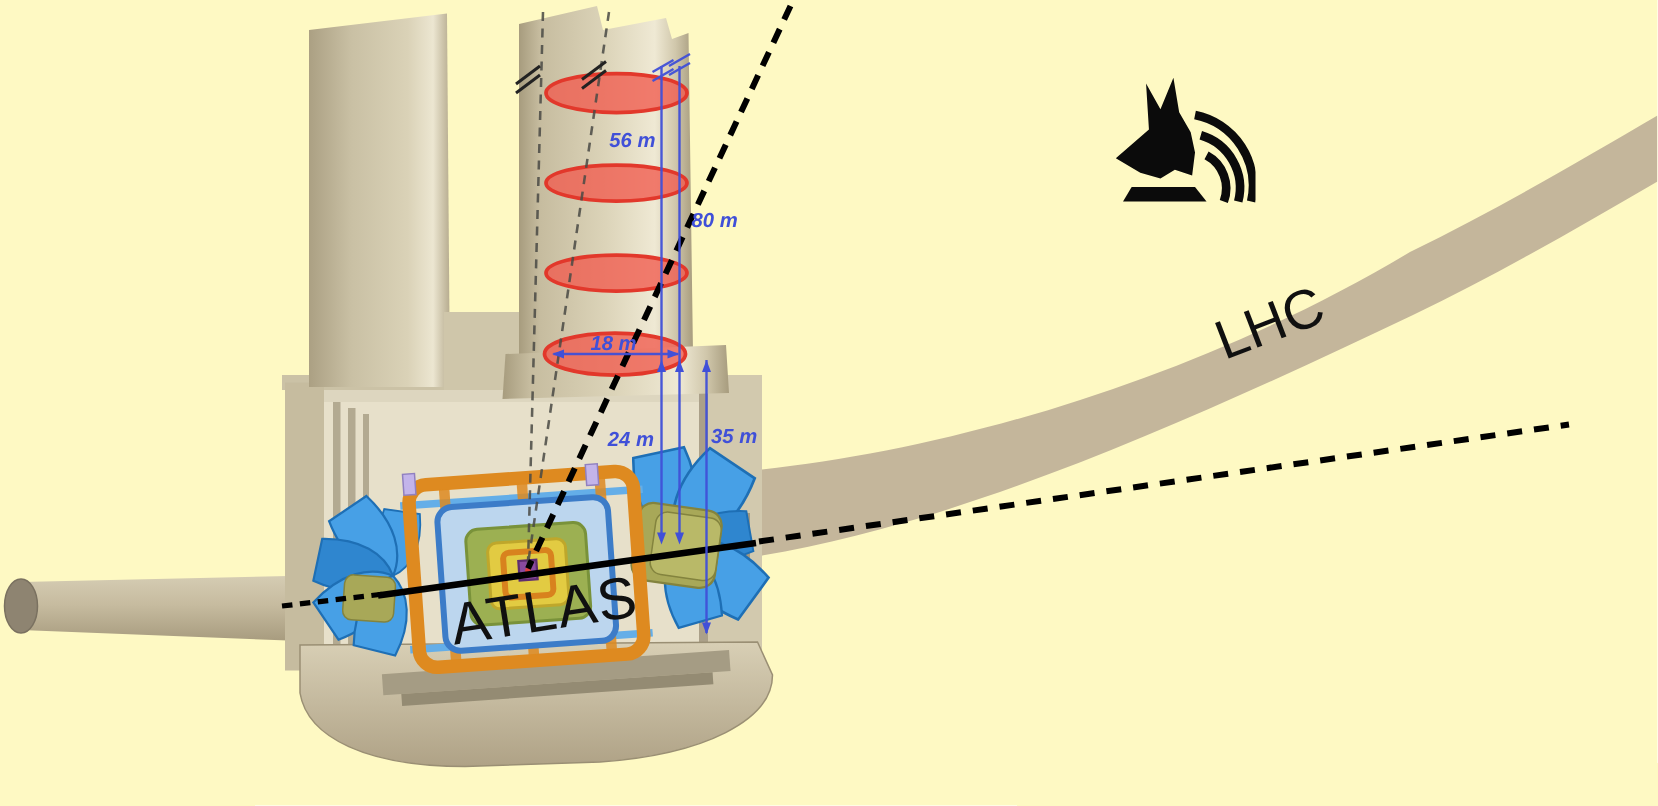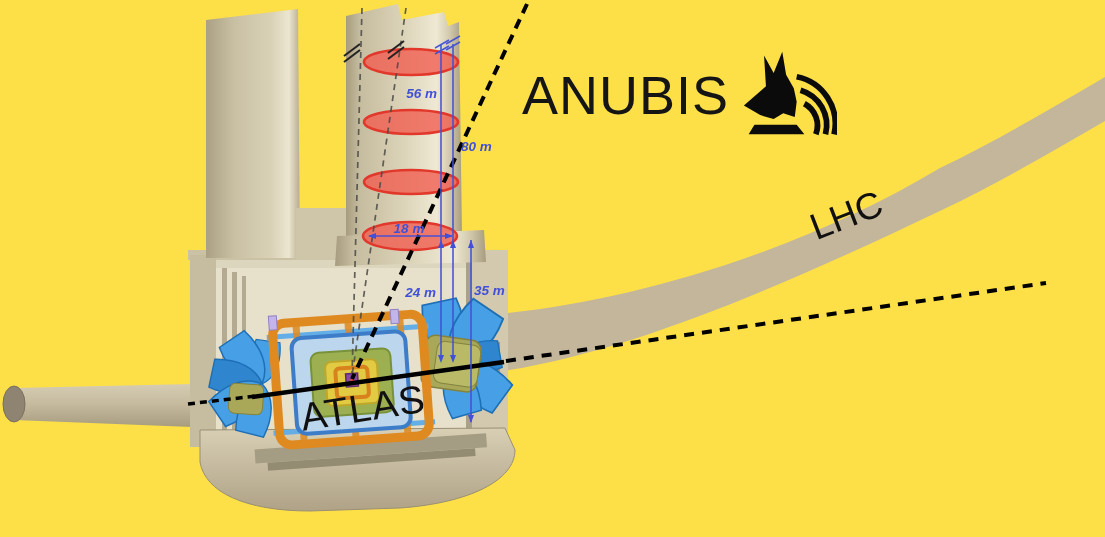--- a/index.html
+++ b/index.html
@@ -1,16 +1,16 @@
 <!DOCTYPE html>
 <html><head>
 <meta charset="utf-8">
 <style>
   html,body{margin:0;padding:0;background:#ffffff;}
-  #stage{position:relative;width:1105px;height:537px;background:#fde047;overflow:hidden;
+  #stage{position:relative;width:1105px;height:537px;background:#fef9c3;overflow:hidden;
          font-family:"Liberation Sans",sans-serif;}
   #scene{position:absolute;left:0;top:0;}
   .lbl{position:absolute;white-space:nowrap;color:#101010;}
   .title{left:522px;top:64px;font-size:54px;letter-spacing:1px;font-weight:400;color:#151515;}
   .citation{left:523px;top:136px;font-size:21.5px;color:#C2582E;font-weight:400;}
   .lhc{left:812px;top:208px;font-size:37px;transform:rotate(-21deg);transform-origin:left center;}
   .atlas{left:301px;top:396px;font-size:39px;letter-spacing:1px;transform:rotate(-9deg);transform-origin:left center;}
   .logo{position:absolute;left:741px;top:46px;width:96px;height:96px;}
   .station{stroke:#E2382B;stroke-width:2.5;fill-opacity:0.78;}
   .petal{fill:#47A0E6;stroke:#1E6FB5;stroke-width:1.5;}
@@ -183,17 +183,16 @@
 <svg class="logo" viewBox="0 0 100 100">
   <path d="M3,62 L26,42 L24,10 L34,28 L43,6 L47,30 L55,44 L58,58 L56,74 L44,70 L34,76 L20,72 Z" fill="#0B0B0B"></path>
   <path d="M14,82 L58,82 L66,92 L8,92 Z" fill="#0B0B0B"></path>
   <g fill="none" stroke="#0B0B0B" stroke-width="6">
     <path d="M66,60 A26,26 0 0 1 78,92"></path>
     <path d="M62,46 A38,38 0 0 1 88,92"></path>
     <path d="M58,32 A50,50 0 0 1 97,92"></path>
   </g>
 </svg>
 
-<div class="lbl title">ANUBIS</div>
 <div class="lbl lhc">LHC</div>
 <div class="lbl atlas">ATLAS</div>
 
 </div>
 
 </body></html>

